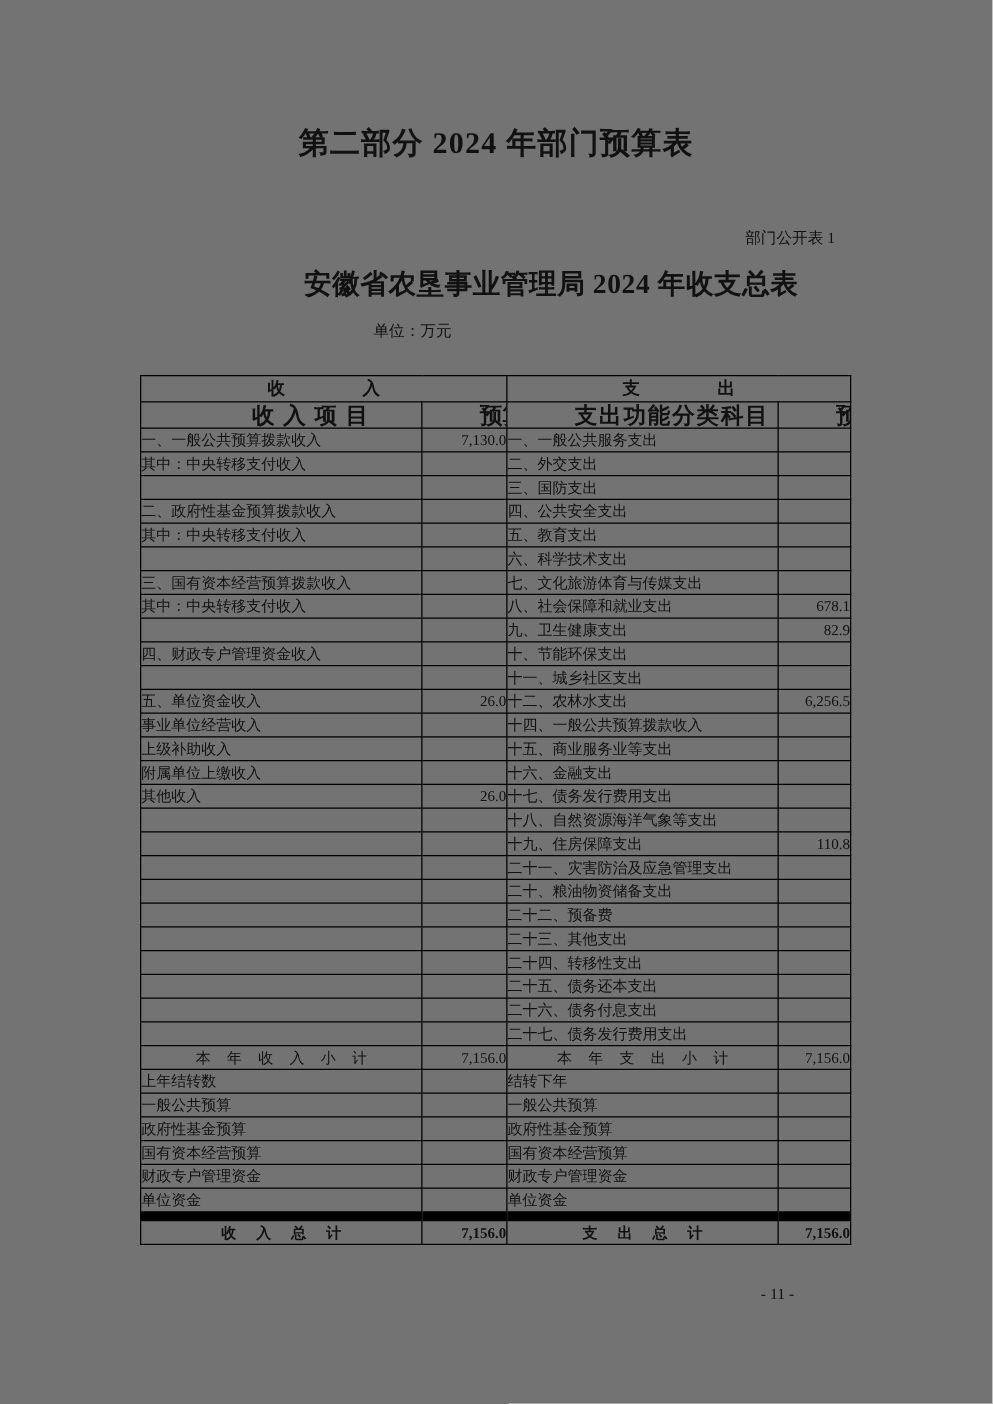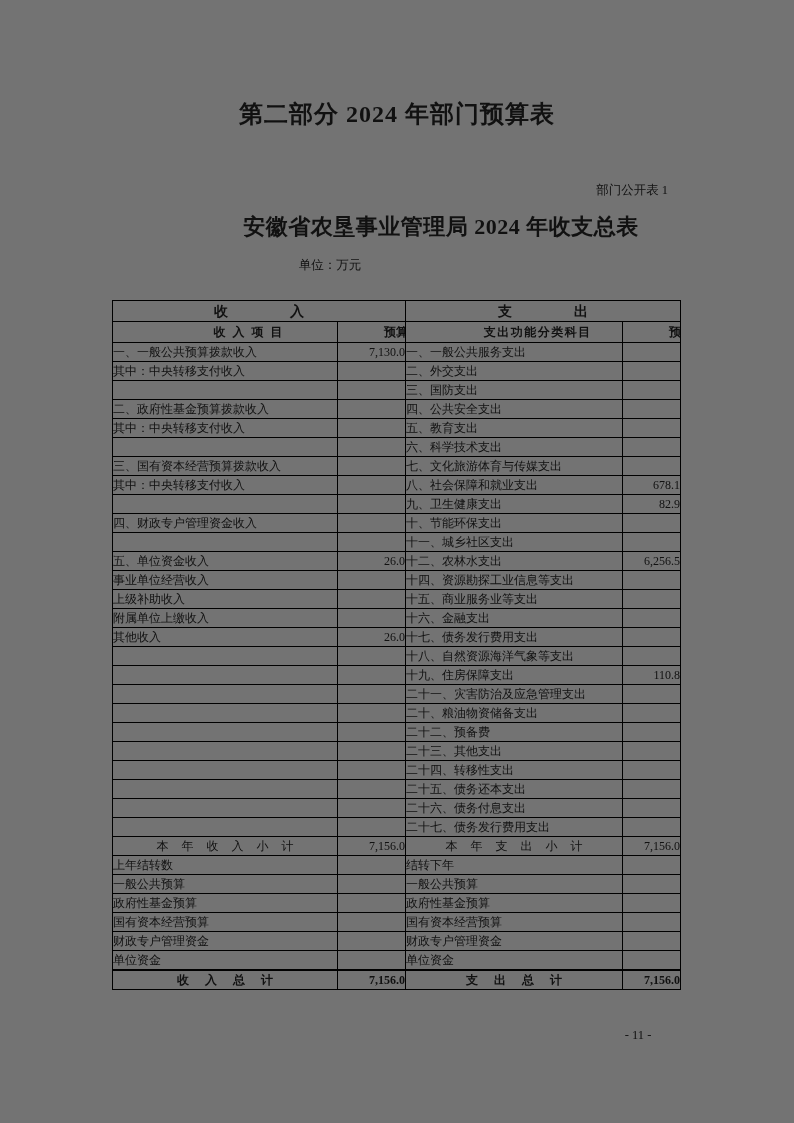--- a/index.html
+++ b/index.html
@@ -43,36 +43,36 @@
     border:1px solid #000;
     padding:0;
     font-size:12px;
     height:18px;
     line-height:17px;
     overflow:hidden;
     white-space:nowrap;
     vertical-align:middle;
   }
   tr.ghead th{height:20px;font-size:14px;font-weight:bold;text-align:center;}
-  tr.chead th{height:20px;font-size:12px;font-weight:bold;text-align:center;padding-left:46px;}
+  tr.chead th{height:20px;font-size:18px;font-weight:bold;text-align:center;padding-left:46px;}
   .ls-group{letter-spacing:62px;margin-right:-62px;}
   .ls-col{letter-spacing:7px;margin-right:-7px;}
   .ls-small{letter-spacing:1.5px;margin-right:-1.5px;}
   td.lbl{text-align:left;}
   td.val{text-align:right;padding-right:4px;}
   td.i0{padding-left:5px;}
   td.i1{padding-left:54px;}
   td.i2{padding-left:92px;}
   td.is{padding-left:30px;}
   td.ctr{text-align:center;}
   tr.subtotal td.lbl span{letter-spacing:13px;margin-right:-13px;}
-  tr.total td{font-weight:bold;border-top:2px solid #000000;}
+  tr.total td{font-weight:bold;border-top:8px solid #000000;}
   tr.total td.lbl span{letter-spacing:16px;margin-right:-16px;}
   .page-number{
-    position:absolute;top:1028px;left:588px;width:100px;
+    position:absolute;top:1028px;left:572px;width:100px;
     text-align:center;font-size:12.5px;
   }
 </style>
 </head>
 <body>
 
 <div class="page">
 
   <div class="part-title">第二部分 2024 年部门预算表</div>
 
@@ -170,21 +170,21 @@
         </tr>
         <tr>
           <td class="lbl i0"><span>五、单位资金收入</span></td>
           <td class="val"><span>26.0</span></td>
           <td class="lbl i0"><span>十二、农林水支出</span></td>
           <td class="val"><span>6,256.5</span></td>
         </tr>
         <tr>
           <td class="lbl i2"><span>事业单位经营收入</span></td>
           <td class="val"></td>
-          <td class="lbl i0"><span>十四、资源勘探工业信息等支出</span></td>
+          <td class="lbl i0"><span>十四、一般公共预算拨款收入</span></td>
           <td class="val"></td>
         </tr>
         <tr>
           <td class="lbl i2"><span>上级补助收入</span></td>
           <td class="val"></td>
           <td class="lbl i0"><span>十五、商业服务业等支出</span></td>
           <td class="val"></td>
         </tr>
         <tr>
           <td class="lbl i2"><span>附属单位上缴收入</span></td>

